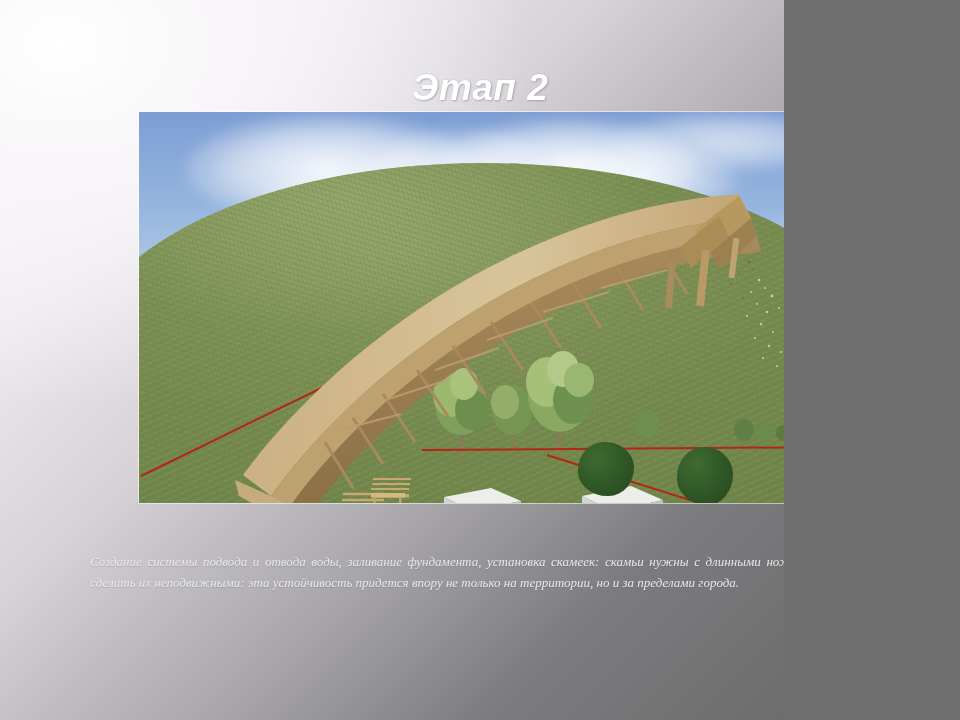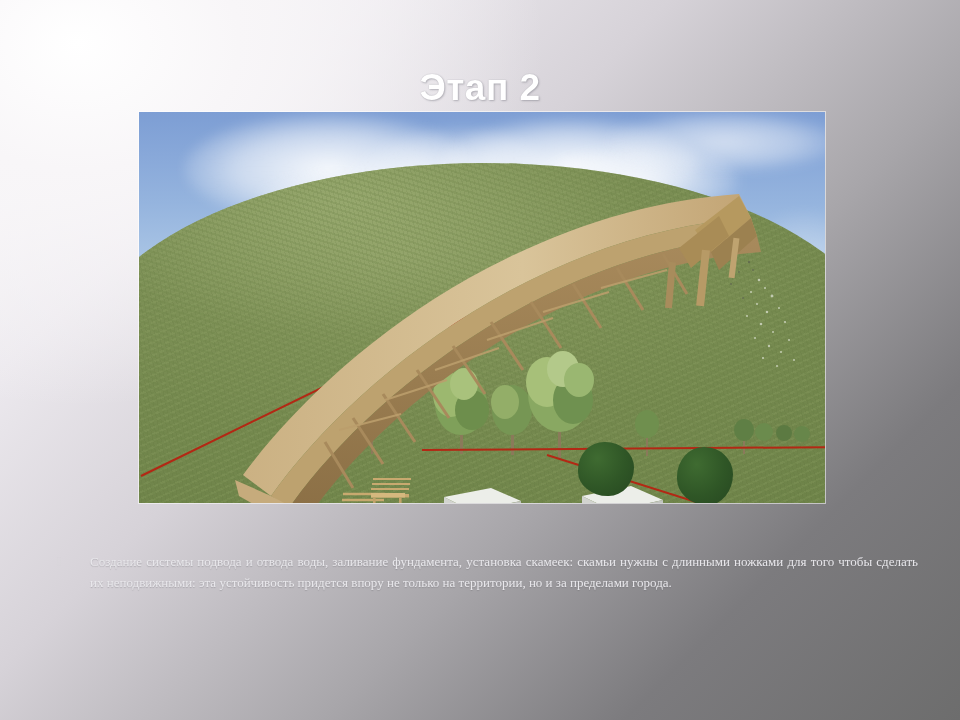--- a/index.html
+++ b/index.html
@@ -12,26 +12,27 @@
   body {
     font-family: "Liberation Sans", sans-serif;
     position: relative;
     background: #6f6f6f;
   }
 
   
   #slide {
     position: absolute;
     inset: 0;
-    width: 960px;
+    width: 784px;
     height: 720px;
     overflow: hidden;
     background:
       radial-gradient(ellipse 900px 700px at 8% 6%, #ffffff 0%, #f8f6f8 18%, rgba(248,246,248,0) 52%),
       linear-gradient(135deg, #fdfdfd 0%, #ece9ee 22%, #d6d2d8 40%, #a8a6aa 62%, #7c7b7e 80%, #6d6d6d 100%);
+    font-style: italic;
   }
   .streak {
     position: absolute;
     pointer-events: none;
   }
   .streak-c {
     left: -60px; top: -300px;
     width: 210px; height: 1500px;
     transform: rotate(37deg);
     transform-origin: top left;

